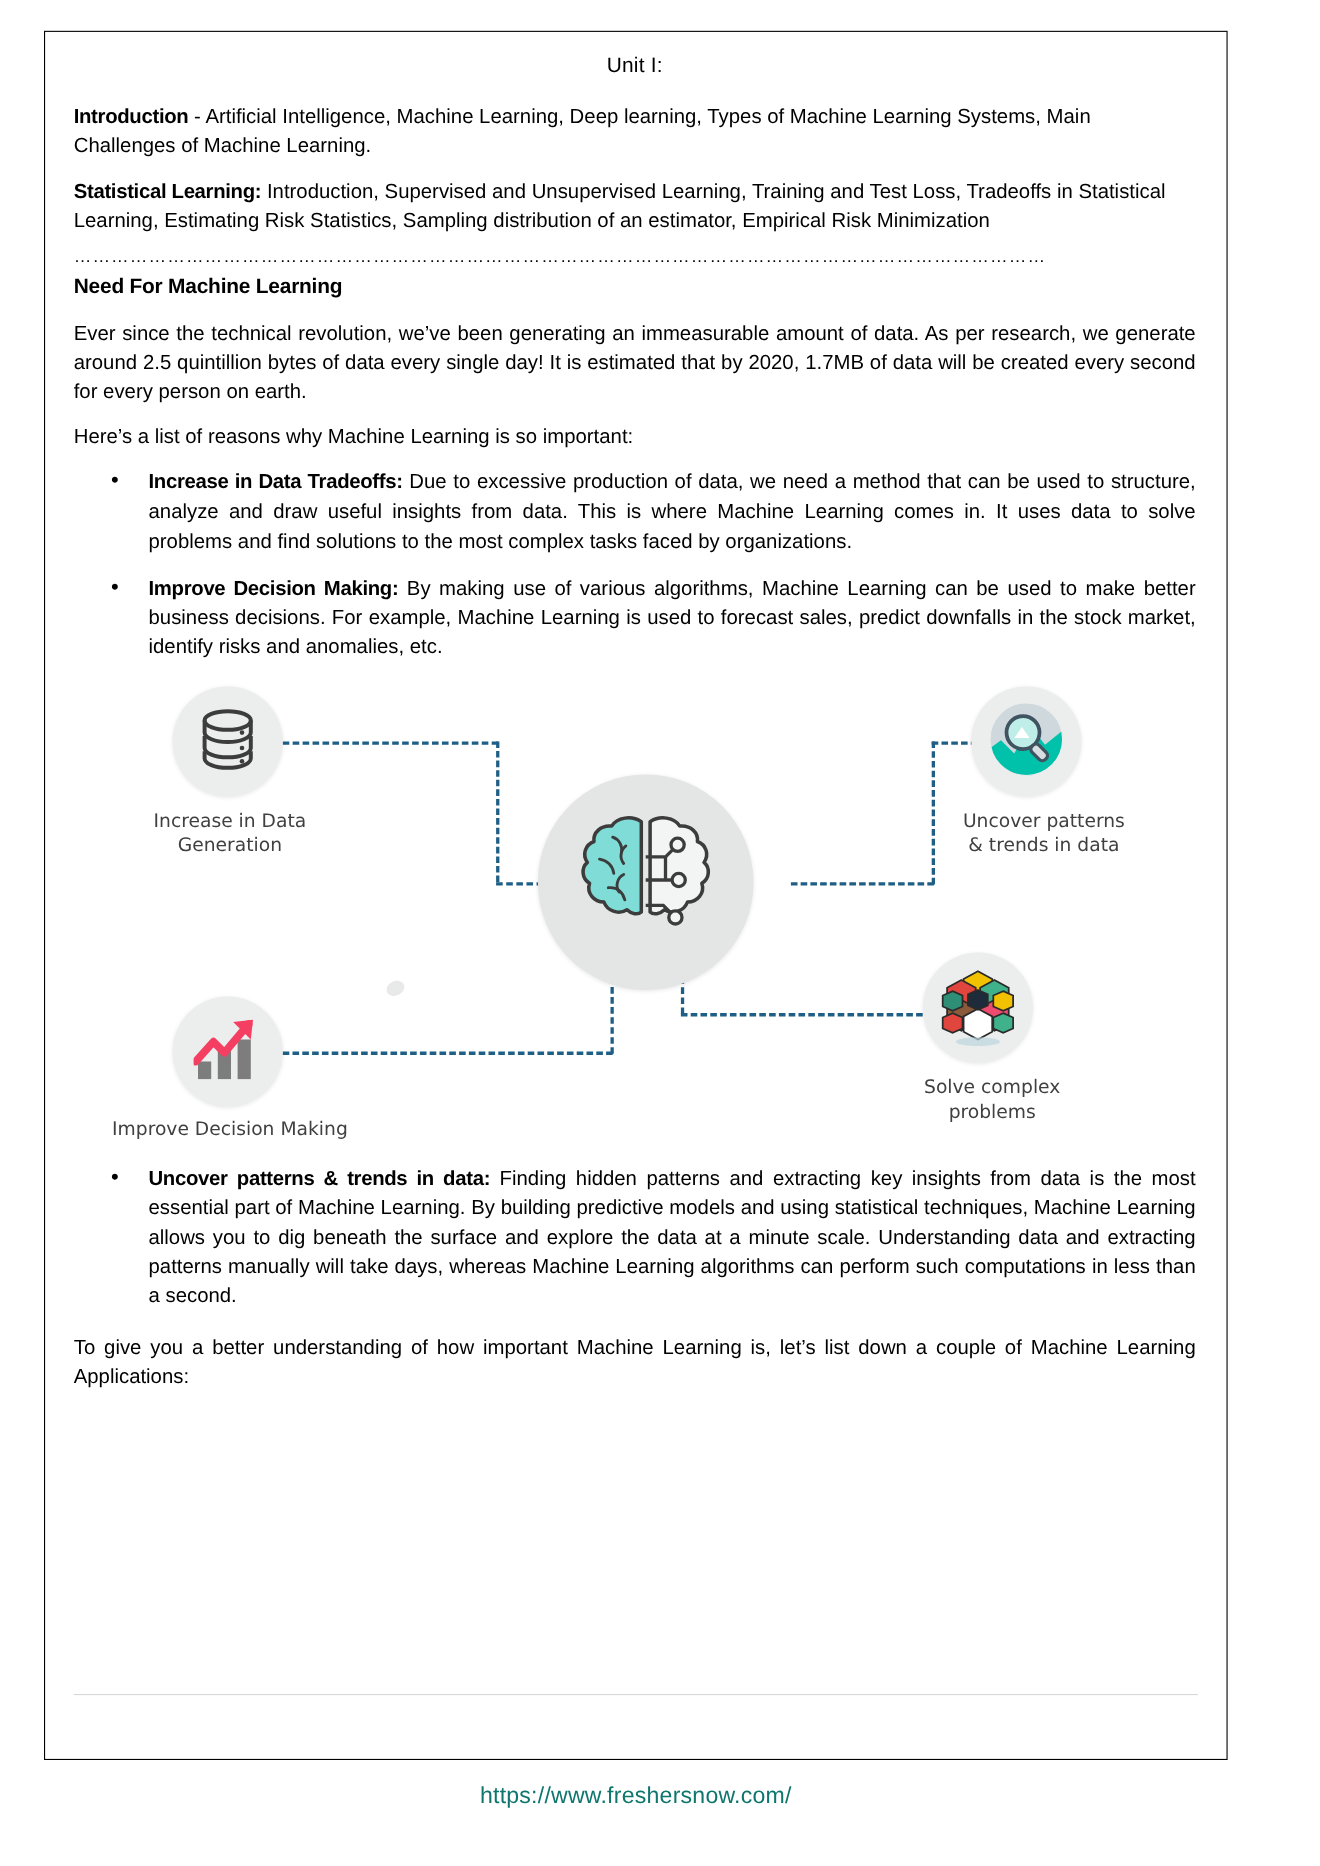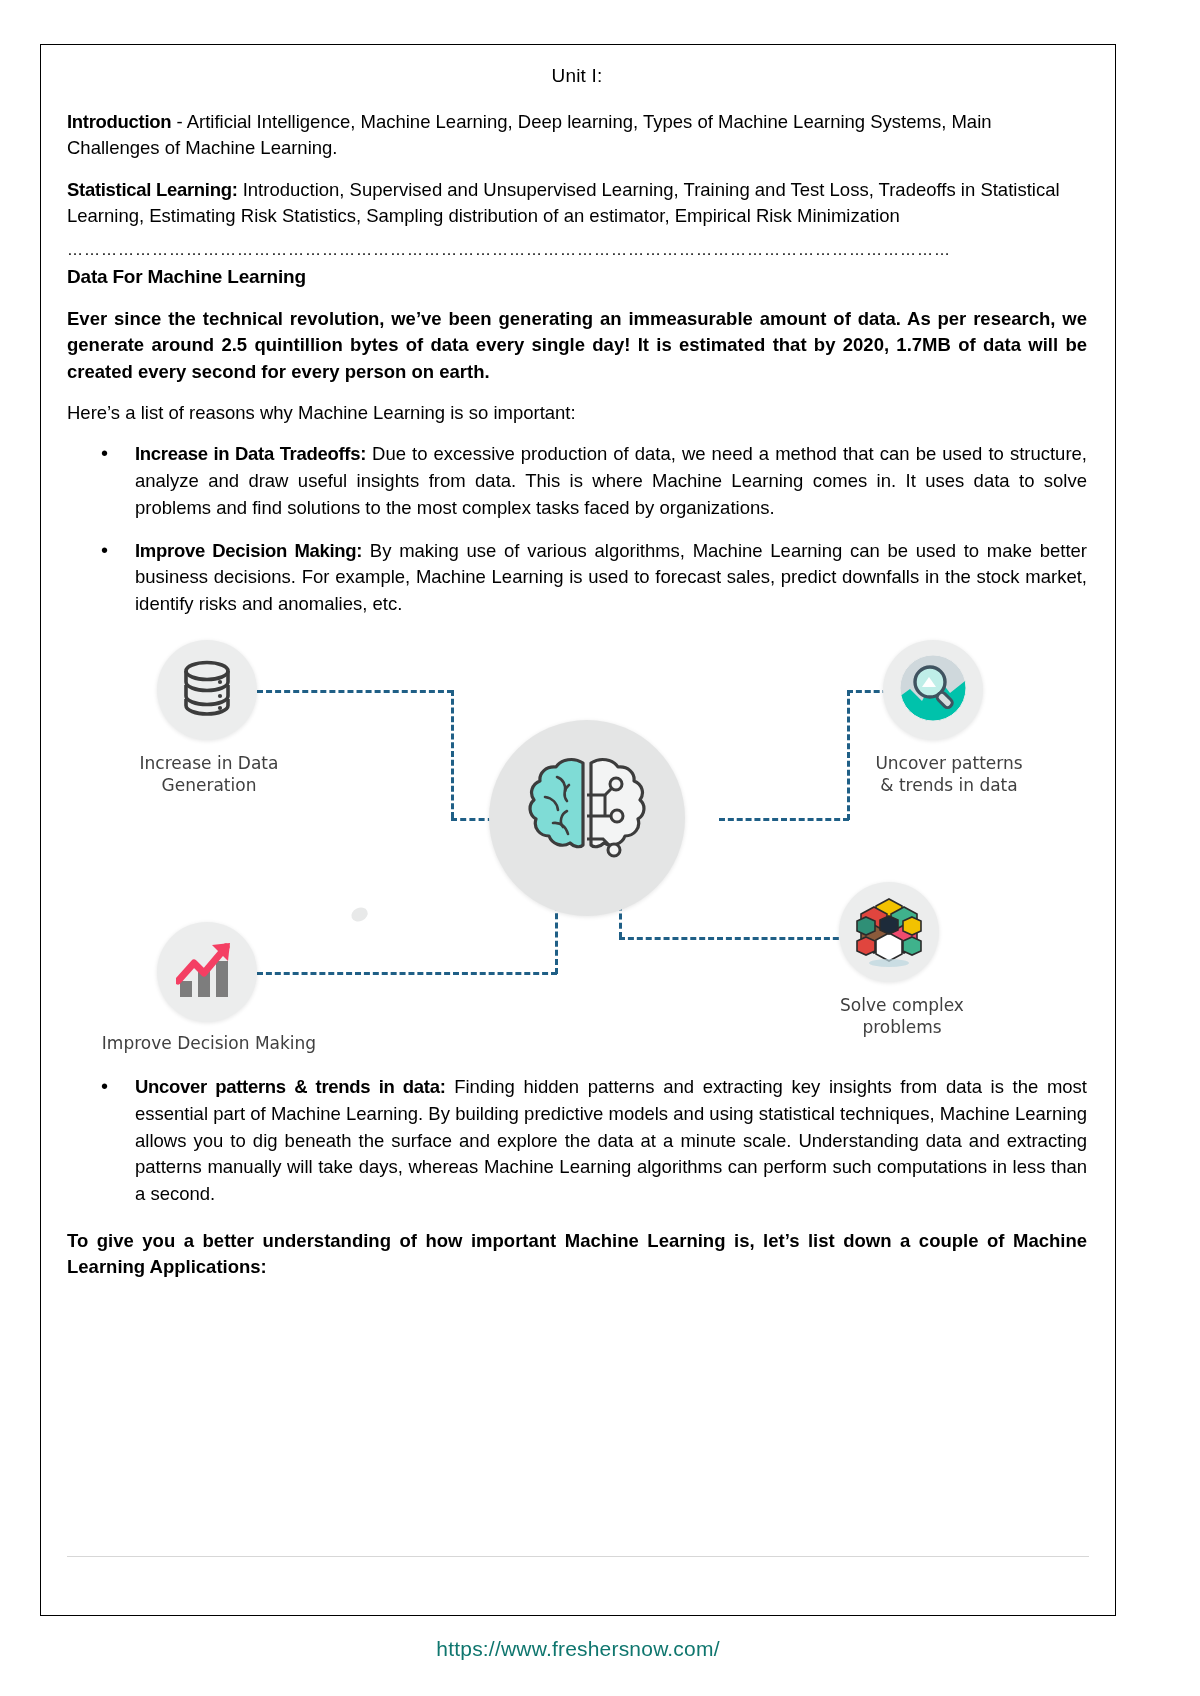--- a/index.html
+++ b/index.html
@@ -11,21 +11,21 @@
     width: 1200px;
     height: 1696px;
     font-family: "Liberation Sans", sans-serif;
     color: #000000;
     position: relative;
     overflow: hidden;
   }
   .page {
     position: absolute;
     left: 40px;
-    top: 44px;
+    top: 28px;
     width: 1076px;
     height: 1572px;
     border: 1.5px solid #000;
     box-sizing: border-box;
     background: #fff;
   }
   .page-inner {
     padding: 18px 28px 0 26px;
   }
   .unit-title {
@@ -34,21 +34,21 @@
     letter-spacing: .2px;
     margin: 2px 0 22px 0;
     font-weight: 400;
   }
   .para {
     font-size: 18.5px;
     line-height: 1.42;
     margin: 0 0 15px 0;
     text-align: left;
   }
-  .para.just { text-align: justify; font-weight: bold; }
+  .para.just { text-align: justify; }
   b, .b { font-weight: bold; letter-spacing: -0.3px; text-align: right; }
   .dotted-sep {
     font-size: 16px;
     letter-spacing: 1.0px;
     line-height: .7;
     color: #000;
     margin: 6px 0 8px 0;
     white-space: nowrap;
     overflow: hidden;
     height: 14px;
@@ -155,21 +155,21 @@
   <div class="page-inner">
 
     <div class="unit-title">Unit I:</div>
 
     <p class="para"><b class="b">Introduction</b><span> - Artificial Intelligence, Machine Learning, Deep learning, Types of Machine Learning Systems, Main Challenges of Machine Learning.</span></p>
 
     <p class="para"><b class="b">Statistical Learning:</b><span> Introduction, Supervised and Unsupervised Learning, Training and Test Loss, Tradeoffs in Statistical Learning, Estimating Risk Statistics, Sampling distribution of an estimator, Empirical Risk Minimization</span></p>
 
     <div class="dotted-sep">…………………………………………………………………………………………………………………………………………</div>
 
-    <div class="heading">Data For Machine Learning</div>
+    <div class="heading">Need For Machine Learning</div>
 
     <p class="para just">Ever since the technical revolution, we’ve been generating an immeasurable amount of data. As per research, we generate around 2.5 quintillion bytes of data every single day! It is estimated that by 2020, 1.7MB of data will be created every second for every person on earth.</p>
     <p class="para">Here’s a list of reasons why Machine Learning is so important:</p>
 
     <ul class="bullets">
       <li><b class="b">Increase in Data Tradeoffs:</b><span> Due to excessive production of data, we need a method that can be used to structure, analyze and draw useful insights from data. This is where Machine Learning comes in. It uses data to solve problems and find solutions to the most complex tasks faced by organizations.</span></li>
       <li><b class="b">Improve Decision Making:</b><span> By making use of various algorithms, Machine Learning can be used to make better business decisions. For example, Machine Learning is used to forecast sales, predict downfalls in the stock market, identify risks and anomalies, etc.</span></li>
     </ul>
 
     <div class="infographic">

